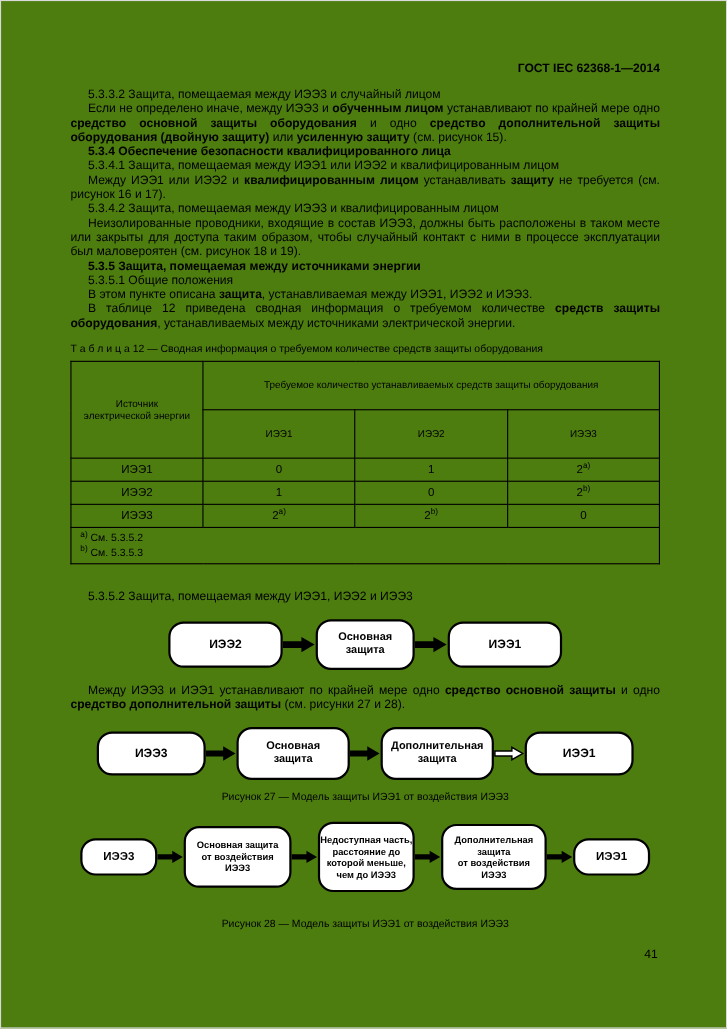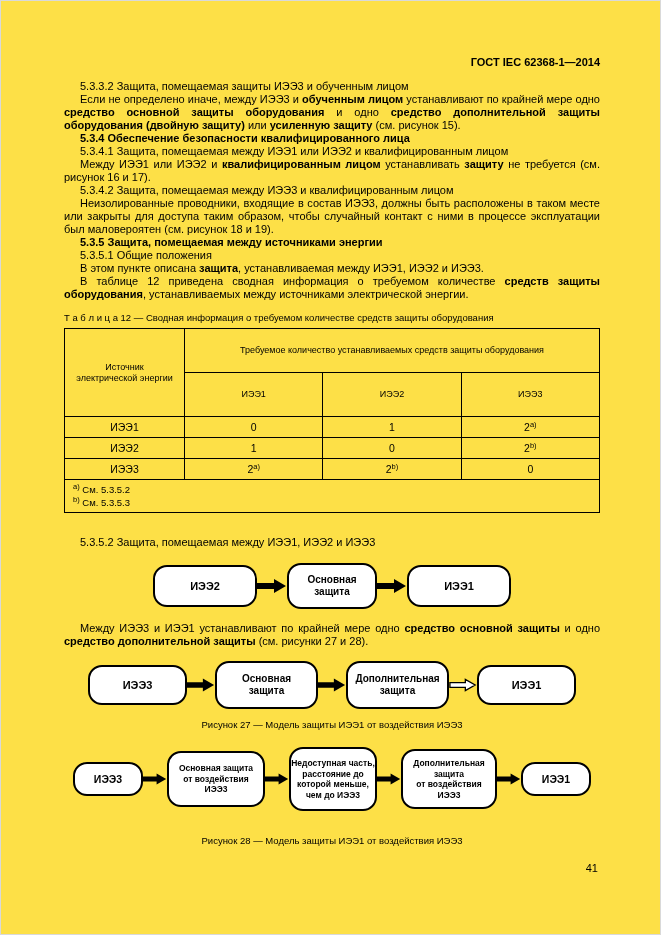--- a/index.html
+++ b/index.html
@@ -1,18 +1,18 @@
 <!DOCTYPE html>
 <html><head>
 <meta charset="utf-8">
 <style>
   * { margin:0; padding:0; box-sizing:border-box; }
   html,body { background:#f4f4f4; }
   .page {
-    width:661px; height:935px; margin:0 auto; background:#fde047; position:relative;
+    width:661px; height:935px; margin:0 auto; background:#4d7c0f; position:relative;
     font-family:"Liberation Sans", sans-serif; font-size:11px; color:#000;
     padding:55px 60px 0 63px; overflow:hidden; border:1px solid #d9d9d9;
   }
   .doc-header { text-align:right; font-weight:bold; font-size:11px; margin-bottom:12px; }
   .para { line-height:13px; text-align:justify; }
   .indent { text-indent:16px; }
 
   .tbl-caption { font-size:9.5px; line-height:12px; margin:11px 0 4px 0; text-align:left; }
   table.t12 { width:100%; border-collapse:collapse; table-layout:fixed; }
   .t12 th, .t12 td { border:1px solid #000; text-align:center; vertical-align:middle; }
@@ -54,21 +54,21 @@
 
   .page-number { position:absolute; right:62px; bottom:60px; font-size:11px; }
 </style>
 </head>
 <body>
 
 <div class="page">
 
   <div class="doc-header">ГОСТ IEC 62368-1—2014</div>
 
-  <p class="para indent"><span>5.3.3.2 Защита, помещаемая защиты ИЭЭ3 и обученным лицом</span></p>
+  <p class="para indent"><span>5.3.3.2 Защита, помещаемая между ИЭЭ3 и случайный лицом</span></p>
   <p class="para indent"><span>Если не определено иначе, между ИЭЭ3 и </span><span style="font-weight: bold;">обученным лицом</span><span> устанавливают по крайней мере одно </span><span style="font-weight: bold;">средство основной защиты оборудования</span><span> и одно </span><span style="font-weight: bold;">средство дополнительной защиты оборудования (двойную защиту)</span><span> или </span><span style="font-weight: bold;">усиленную защиту</span><span> (см. рисунок 15).</span></p>
   <p class="para indent"><span style="font-weight: bold;">5.3.4 Обеспечение безопасности квалифицированного лица</span></p>
   <p class="para indent"><span>5.3.4.1 Защита, помещаемая между ИЭЭ1 или ИЭЭ2 и квалифицированным лицом</span></p>
   <p class="para indent"><span>Между ИЭЭ1 или ИЭЭ2 и </span><span style="font-weight: bold;">квалифицированным лицом</span><span> устанавливать </span><span style="font-weight: bold;">защиту</span><span> не требуется (см. рисунок 16 и 17).</span></p>
   <p class="para indent"><span>5.3.4.2 Защита, помещаемая между ИЭЭ3 и квалифицированным лицом</span></p>
   <p class="para indent"><span>Неизолированные проводники, входящие в состав ИЭЭ3, должны быть расположены в таком месте или закрыты для доступа таким образом, чтобы случайный контакт с ними в процессе эксплуатации был маловероятен (см. рисунок 18 и 19).</span></p>
   <p class="para indent"><span style="font-weight: bold;">5.3.5 Защита, помещаемая между источниками энергии</span></p>
   <p class="para indent"><span>5.3.5.1 Общие положения</span></p>
   <p class="para indent"><span>В этом пункте описана </span><span style="font-weight: bold;">защита</span><span>, устанавливаемая между ИЭЭ1, ИЭЭ2 и ИЭЭ3.</span></p>
   <p class="para indent"><span>В таблице 12 приведена сводная информация о требуемом количестве </span><span style="font-weight: bold;">средств защиты оборудования</span><span>, устанавливаемых между источниками электрической энергии.</span></p>

